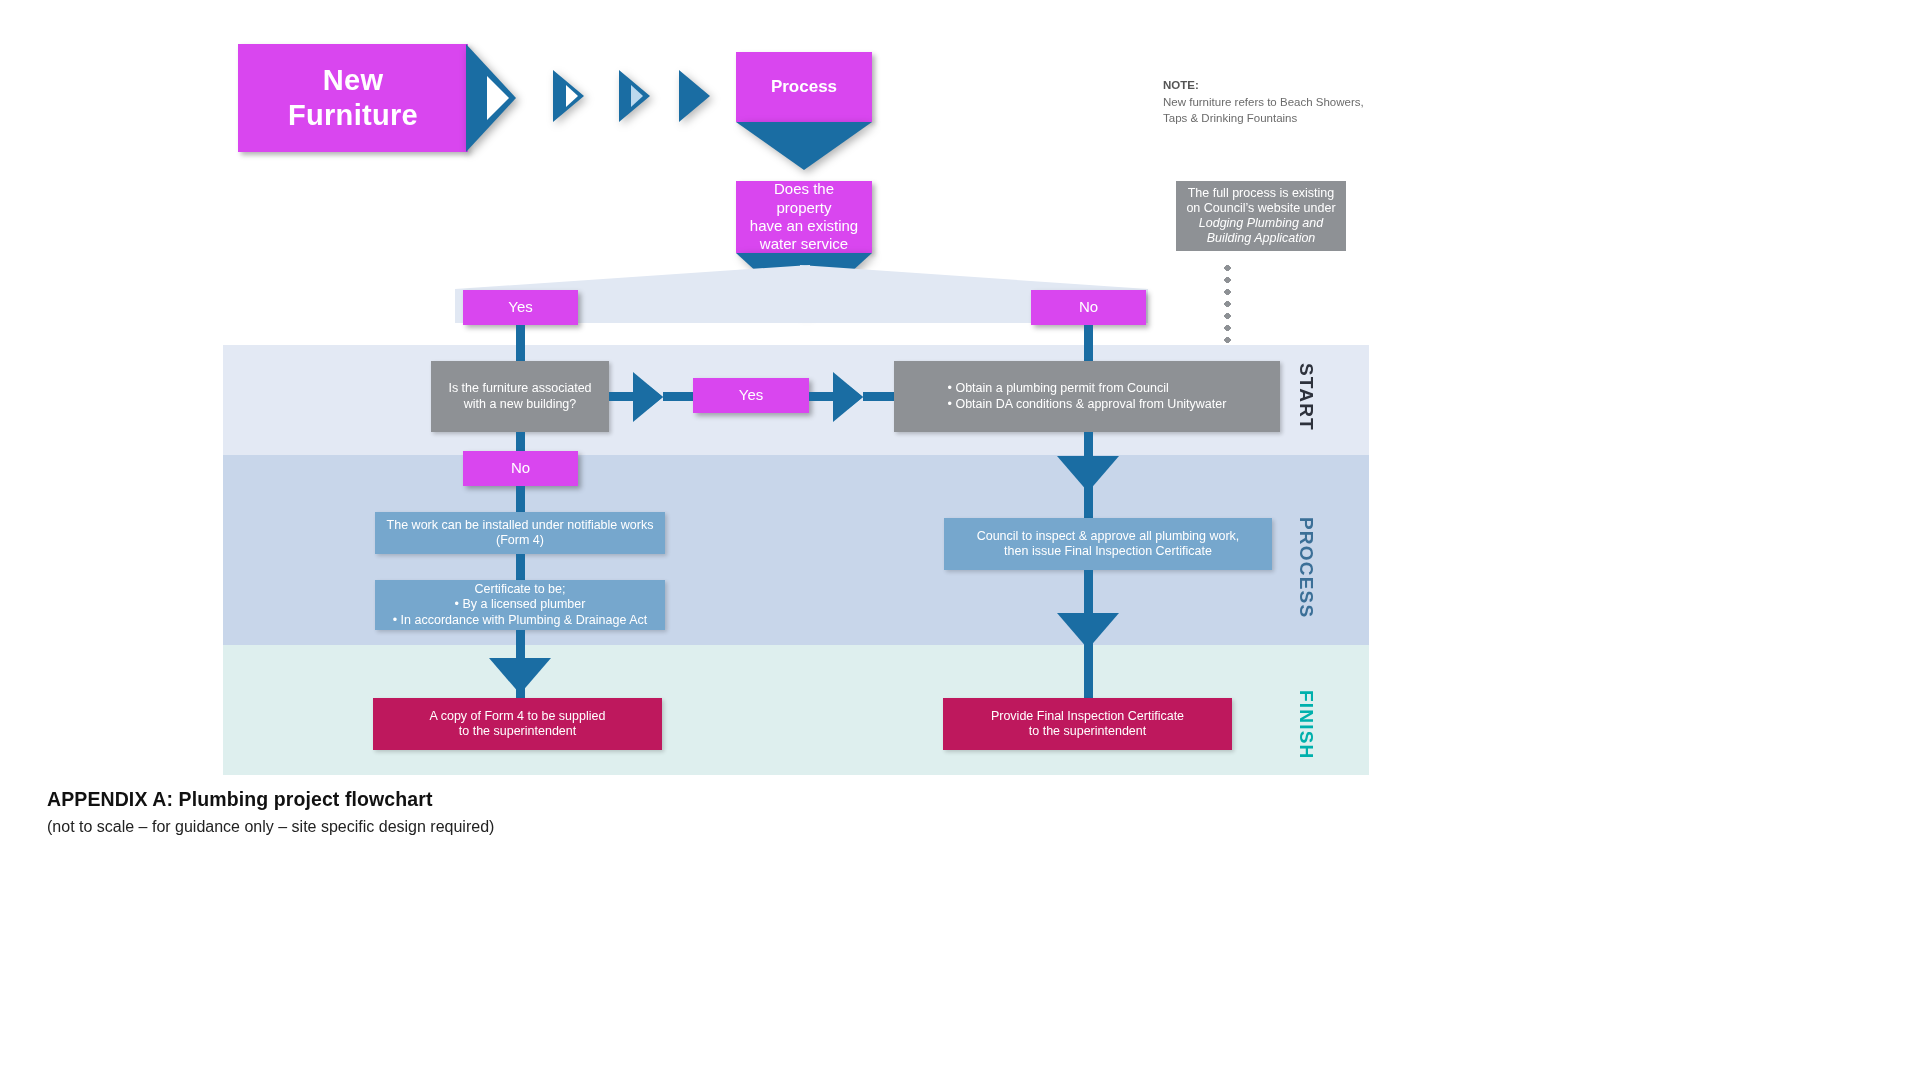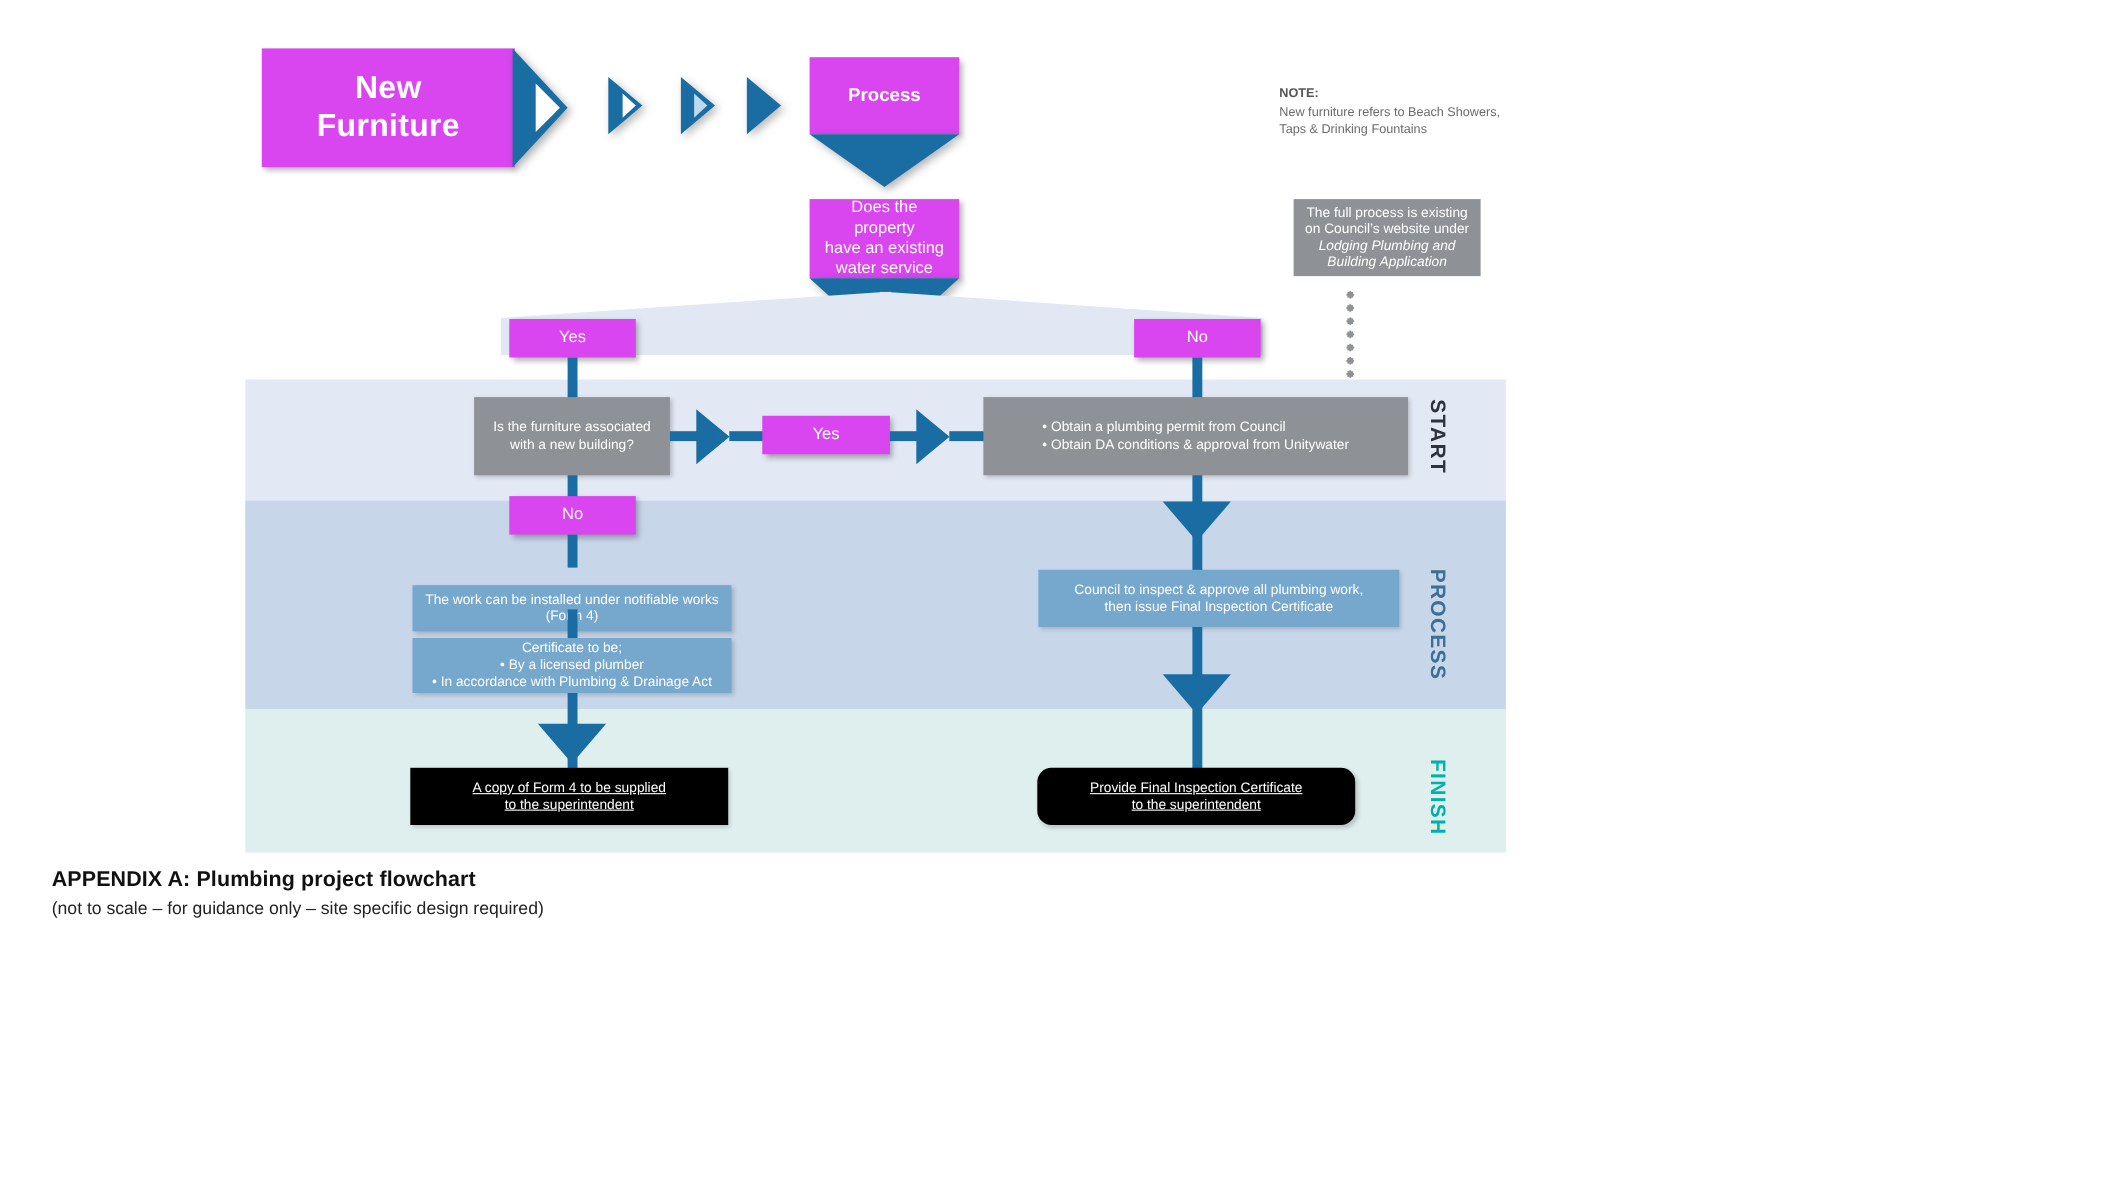--- a/index.html
+++ b/index.html
@@ -104,28 +104,28 @@
   #band-label-finish {top:690px;color:#00b0ac;}
 
   
   .grey{background:#8e9195;box-shadow:2px 2px 4px rgba(0,0,0,.22);}
   #box-furniture{left:431px;top:361px;width:178px;height:71px;font-size:12.5px;padding:0 8px;}
   #box-permit   {left:894px;top:361px;width:386px;height:71px;font-size:12.5px;padding:0 10px;}
   #box-permit .bul{text-align:left;display:inline-block;}
 
   
   .steel{background:#76a7cd;box-shadow:2px 2px 4px rgba(0,0,0,.18);}
-  #box-notifiable{left:375px;top:532px;width:290px;height:42px;font-size:12.5px;padding:0 6px;}
+  #box-notifiable{left:375px;top:512px;width:290px;height:42px;font-size:12.5px;padding:0 6px;}
   #box-installation{left:375px;top:580px;width:290px;height:50px;font-size:12.5px;padding:0 6px;}
   #box-inspect{left:944px;top:518px;width:328px;height:52px;font-size:12.5px;padding:0 8px;}
 
   
-  .teal{background:#000000;box-shadow:2px 2px 4px rgba(0,0,0,.18);text-decoration:underline;}
+  .teal{background:#be185d;box-shadow:2px 2px 4px rgba(0,0,0,.18);}
   #box-form4{left:373px;top:698px;width:289px;height:52px;font-size:12.5px;padding:0 6px;}
-  #box-finalcert{left:943px;top:698px;width:289px;height:52px;font-size:12.5px;padding:0 6px;border-radius:13px;}
+  #box-finalcert{left:943px;top:698px;width:289px;height:52px;font-size:12.5px;padding:0 6px;}
 
   
   .vline{position:absolute;width:9px;background:#1a6da3;}
   .hline{position:absolute;height:9px;background:#1a6da3;}
   .arrow-down{
     position:absolute;width:0;height:0;
     border-left:31px solid transparent;border-right:31px solid transparent;
     border-top:36px solid #1a6da3;
   }
   .arrow-right{

